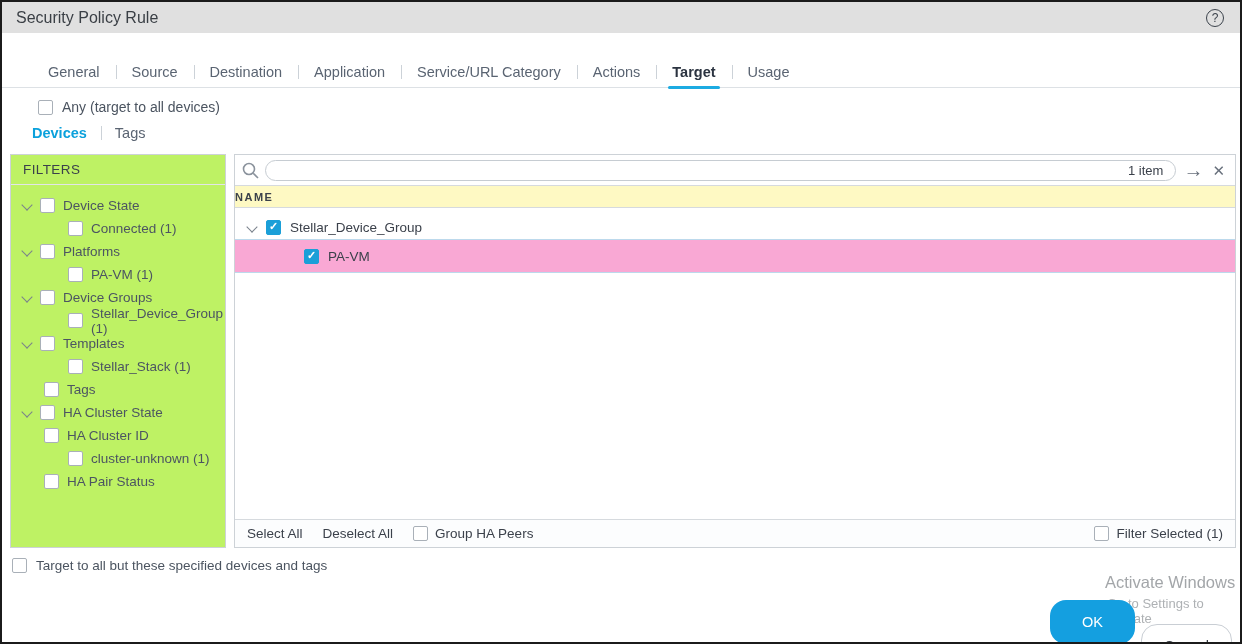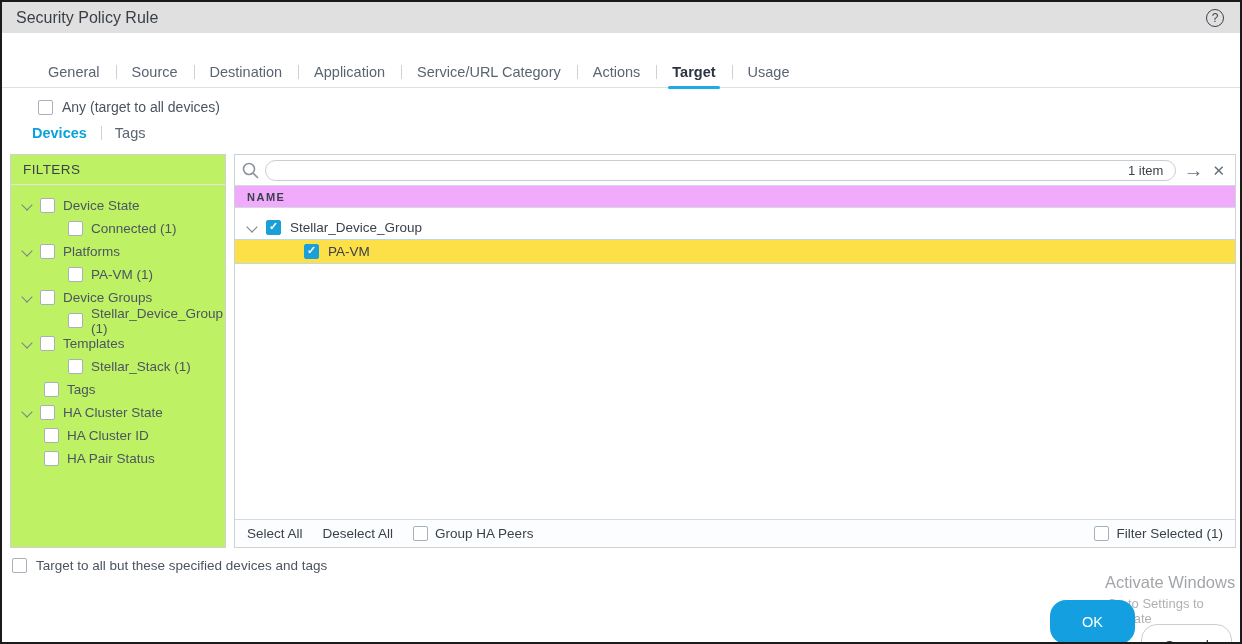--- a/index.html
+++ b/index.html
@@ -122,36 +122,36 @@
   .item-count {
     position:absolute; right:12px; top:50%; transform:translateY(-50%);
     font-size:13px; color:#3b414b; white-space:nowrap;
   }
   .arrow-icon { font-size:20px; color:#68707c; cursor:pointer; line-height:1; padding:0 2px; }
   .arrow-icon::before { content:"\2192"; }
   .x-icon { font-size:15px; color:#68707c; cursor:pointer; line-height:1; padding:0 2px; }
   .x-icon::before { content:"\2715"; }
 
   .colheader {
-    height:23px; background:#f0abfc;
+    height:23px; background:#fef9c3;
     border-top:1px solid #d6dade; border-bottom:1px solid #d6dade;
-    display:flex; align-items:center; padding-left:12px;
+    display:flex; align-items:center; padding-left:0;
     font-size:11px; font-weight:bold; letter-spacing:1.5px; color:#3b414b;
   }
   .rows { flex:1; display:flex; flex-direction:column; padding-top:8px; }
   .drow {
     height:23px; display:flex; align-items:center; gap:9px;
     font-size:13.5px; color:#3b414b; cursor:pointer;
   }
   .drow.lvl0 { padding-left:13px; }
   .drow.lvl1 { padding-left:69px; }
   .drow.selected {
-    background:#fde047;
+    background:#f9a8d4;
     border-top:1px solid #bcd9ec; border-bottom:1px solid #bcd9ec;
-    height:25px;
+    height:34px;
   }
 
   .list-footer {
     height:28px; border-top:1px solid #d6dade; background:#fcfdfe;
     display:flex; align-items:center; padding:0 12px;
     font-size:13.5px; color:#3b414b; gap:8px;
   }
   .link-btn { cursor:pointer; padding-right:12px; }
   .footer-check { display:flex; align-items:center; gap:7px; }
   .footer-right { margin-left:auto; display:flex; align-items:center; gap:7px; }
@@ -248,20 +248,24 @@
     </div>
     <div class="frow chev-lvl0">
       <span class="chev"></span>
       <span class="cb"></span>
       <span>HA Cluster State</span>
     </div>
     <div class="frow lvl0">
       <span class="cb"></span>
       <span>HA Cluster ID</span>
     </div>
+    <div class="frow lvl1">
+      <span class="cb"></span>
+      <span>cluster-unknown (1)</span>
+    </div>
     <div class="frow lvl0">
       <span class="cb"></span>
       <span>HA Pair Status</span>
     </div>
   </div>
 </div>
 
 <div class="listpanel">
   <div class="searchrow">
     <svg class="mag-icon" viewBox="0 0 19 19">

